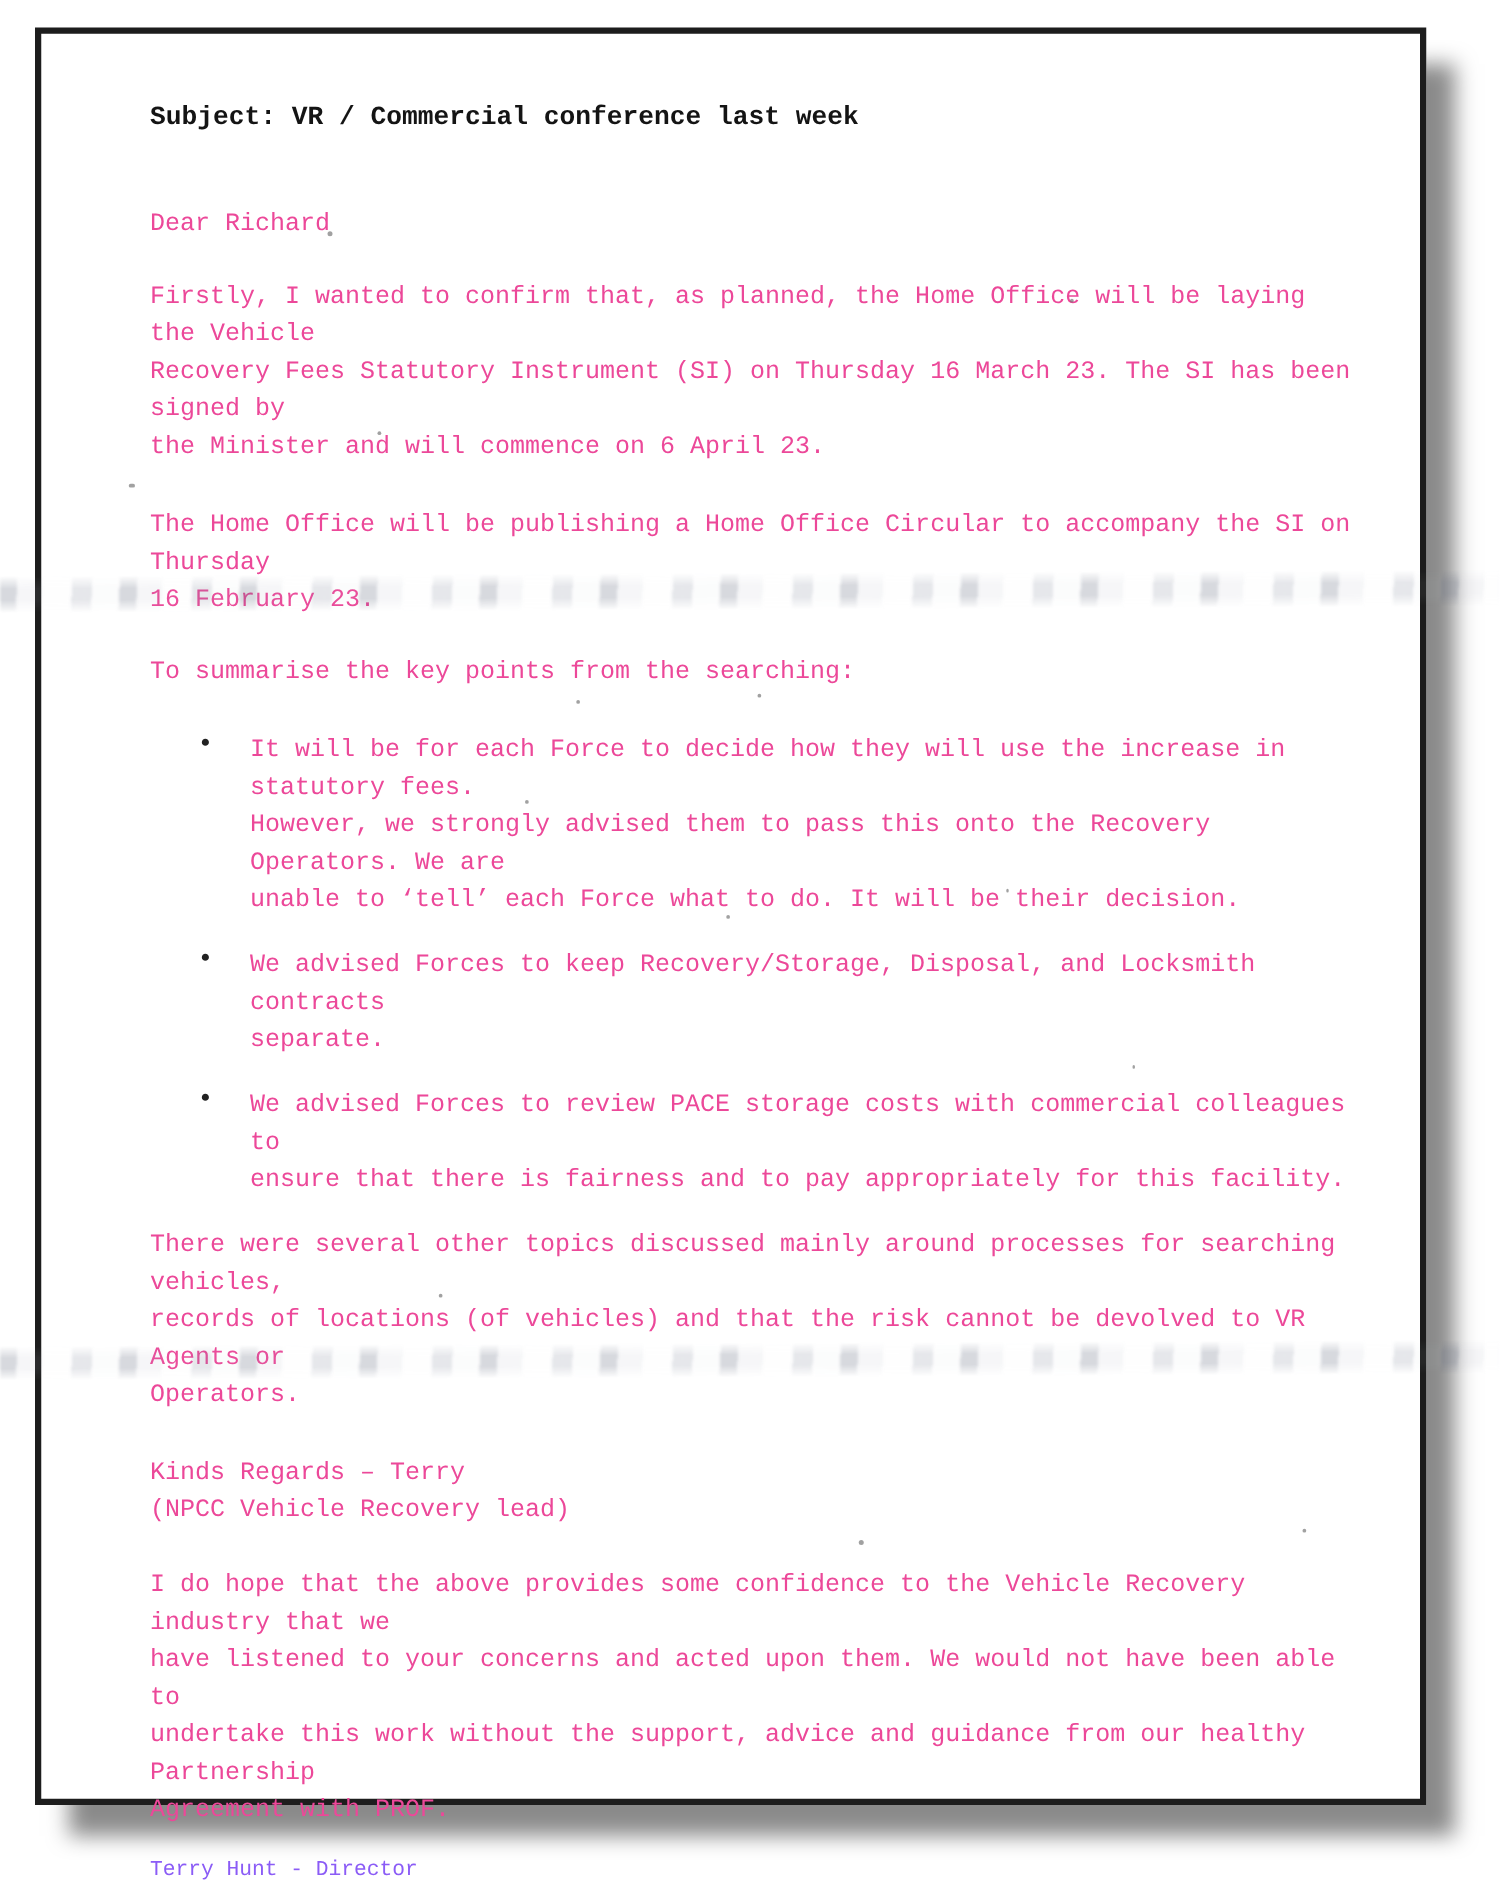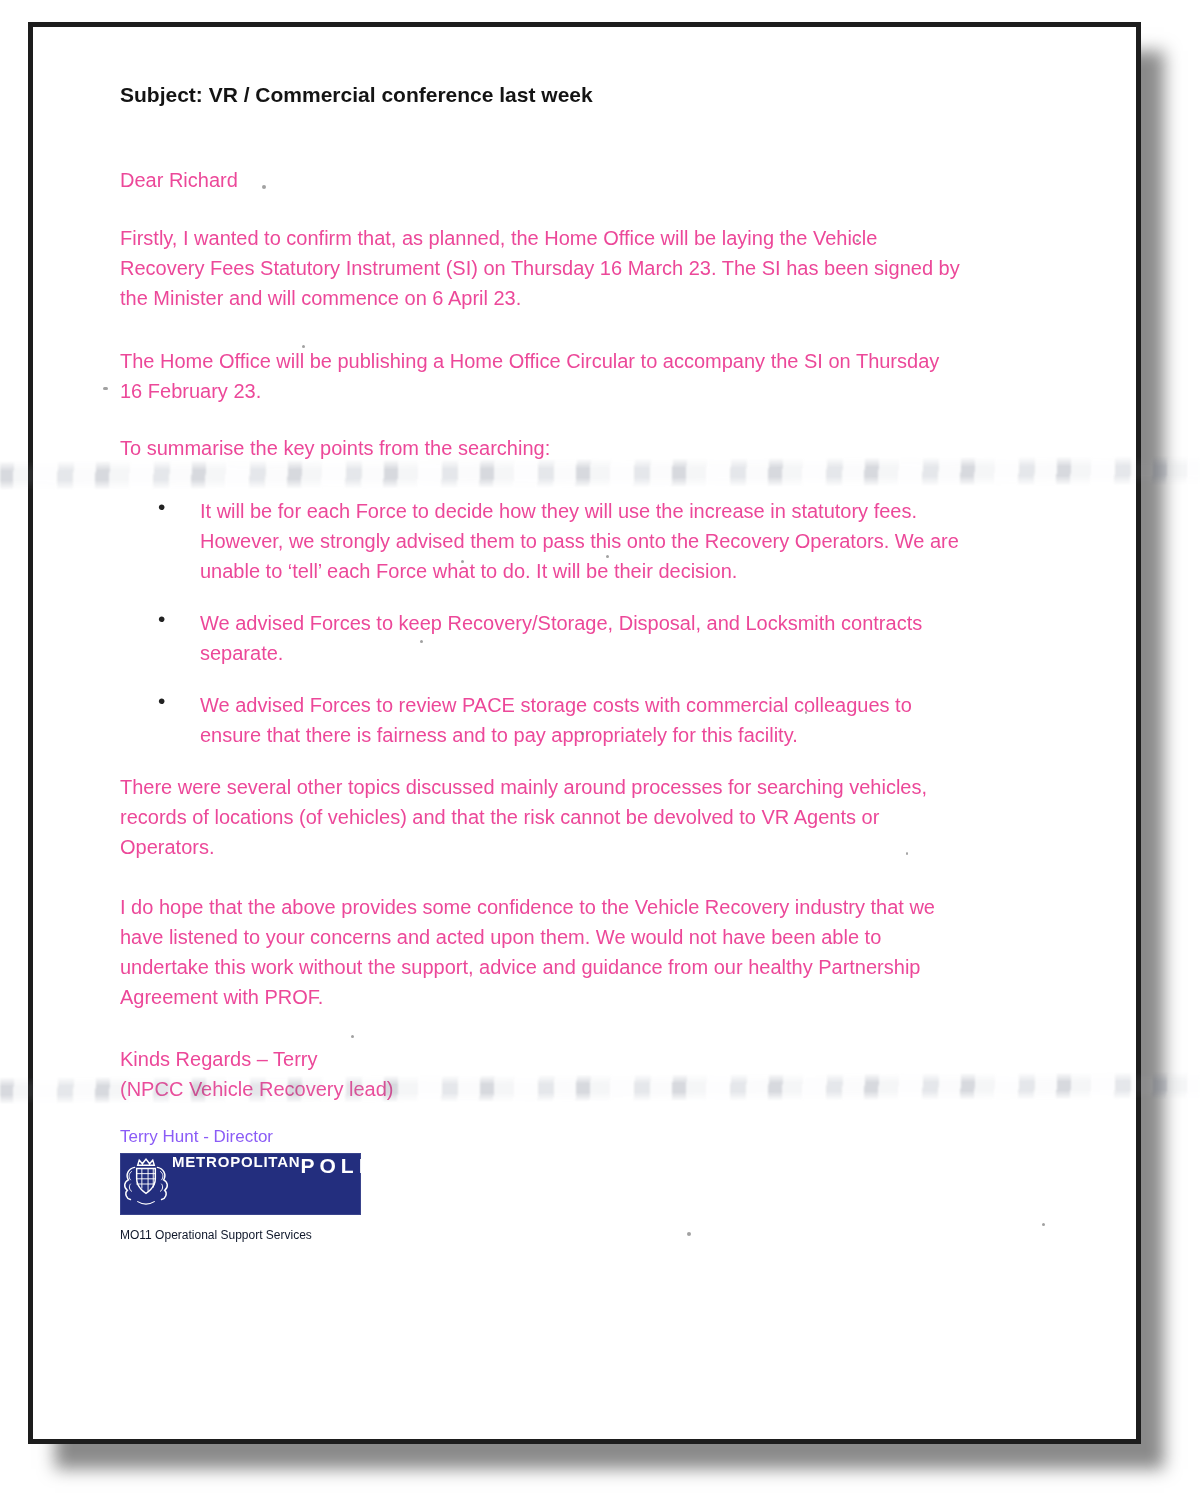--- a/index.html
+++ b/index.html
@@ -25,20 +25,21 @@
     box-sizing: border-box;
     background: #ffffff;
     border: 5px solid #1d1d1d;
     box-shadow: 25px 27px 16px -2px rgba(128,128,128,0.92);
   }
 
   .content {
     position: absolute;
     inset: 0;
     padding: 54px 46px 0 87px;
+    font-family: Liberation Mono, monospace;
   }
 
   .subject {
     font-size: 21px;
     line-height: 28px;
     font-weight: bold;
     color: #141414;
   }
 
   .body-text {
@@ -181,27 +182,27 @@
         <span class="bullet">•</span>
         <span class="body-text">We advised Forces to review PACE storage costs with commercial colleagues to
 ensure that there is fairness and to pay appropriately for this facility.</span>
       </li>
     </ul>
 
     <div class="body-text p5">There were several other topics discussed mainly around processes for searching vehicles,
 records of locations (of vehicles) and that the risk cannot be devolved to VR Agents or
 Operators.</div>
 
+    <div class="body-text closing"><span>Kinds Regards – Terry</span>
+<span>(NPCC Vehicle Recovery lead)</span></div>
+
     <div class="body-text p6">I do hope that the above provides some confidence to the Vehicle Recovery industry that we
 have listened to your concerns and acted upon them. We would not have been able to
 undertake this work without the support, advice and guidance from our healthy Partnership
 Agreement with PROF.</div>
-
-    <div class="body-text closing"><span>Kinds Regards – Terry</span>
-<span>(NPCC Vehicle Recovery lead)</span></div>
 
     <div class="sig-name">Terry Hunt - Director</div>
 
     <div class="logo">
       <div class="crest-box">
         <svg width="52" height="56" viewBox="0 0 48 54" fill="none" stroke="#ffffff" stroke-width="1.4" stroke-linecap="round">
 
           <path d="M16 9 l1.5 -5 3 3.5 3.5 -4.5 3.5 4.5 3 -3.5 1.5 5 z"></path>
 
           <path d="M15 12 h18 v10 c0 9 -9 14 -9 14 s-9 -5 -9 -14 z"></path>

